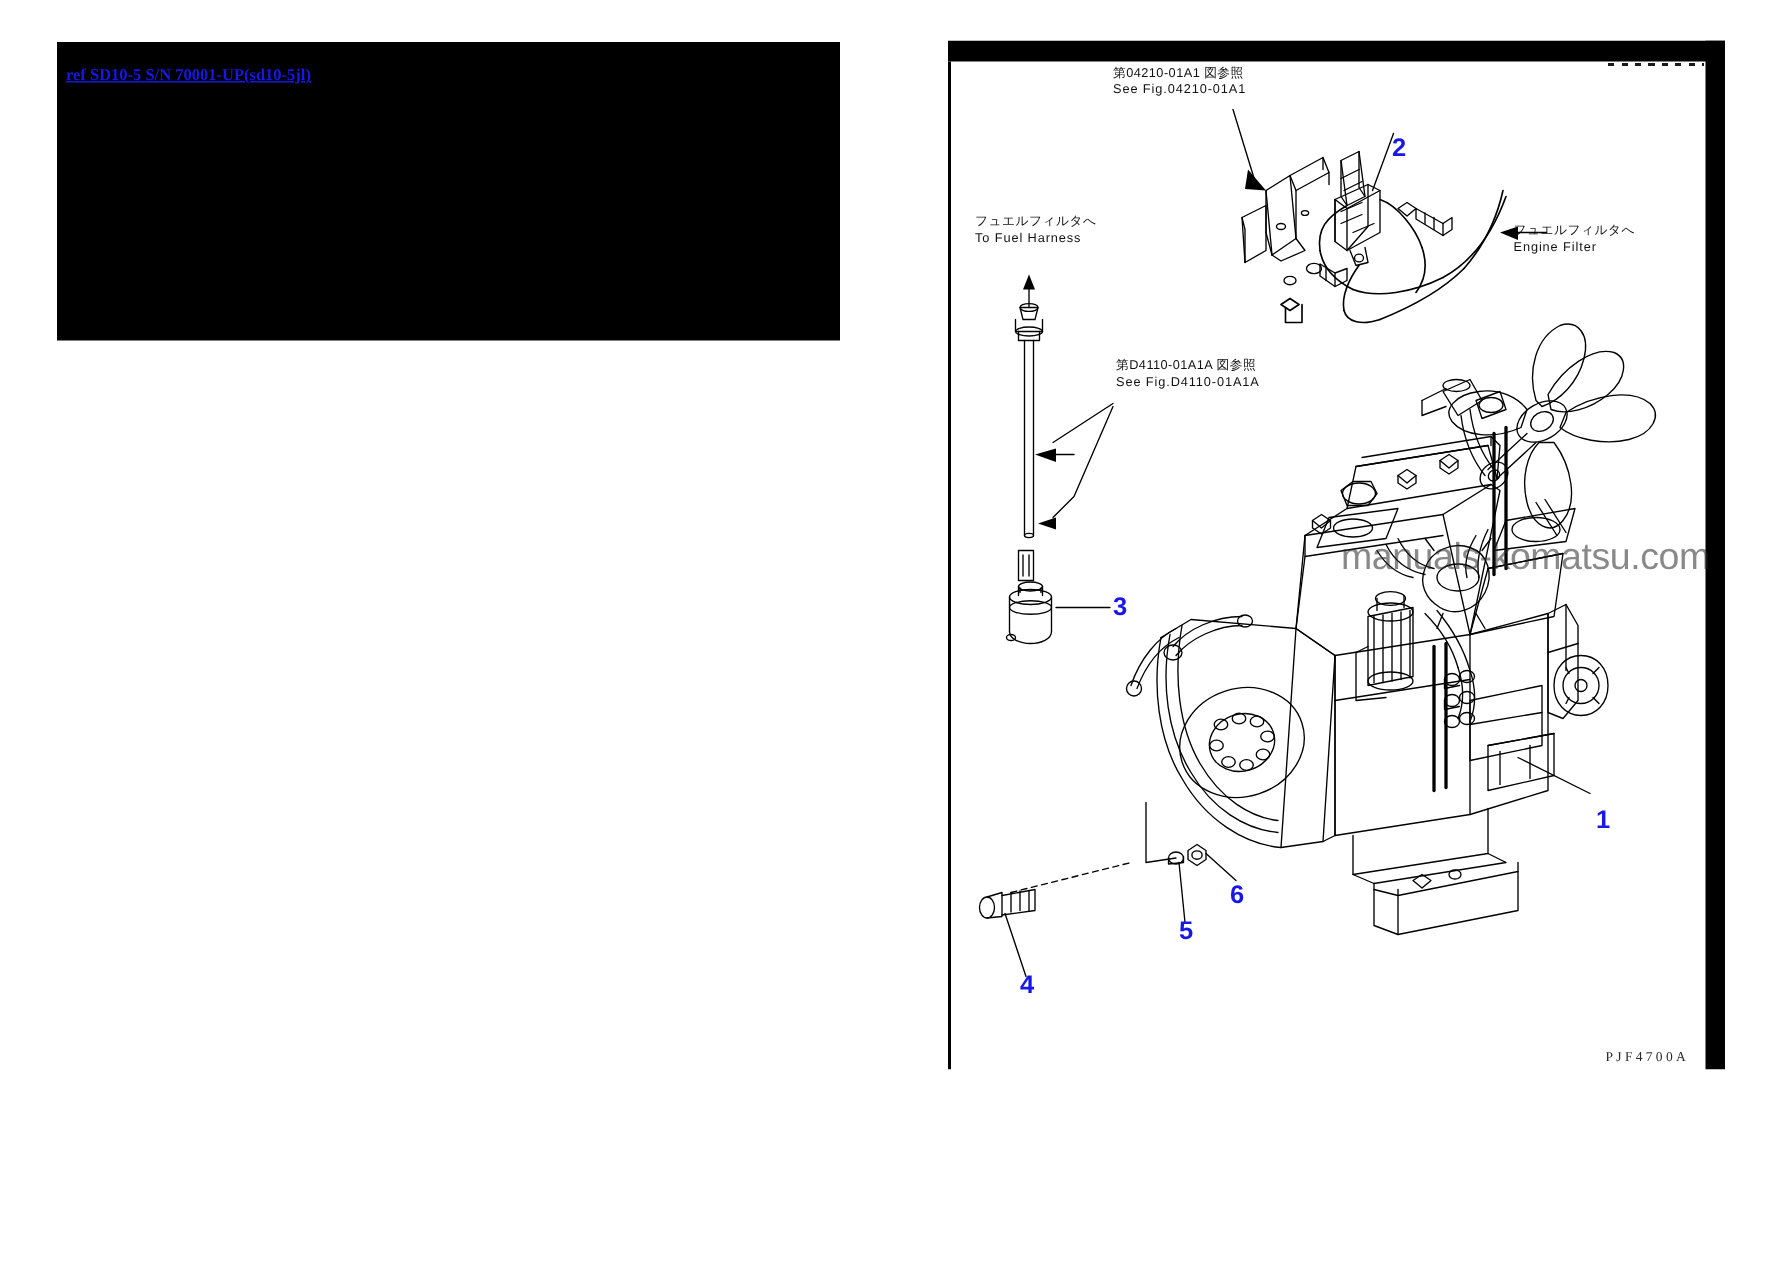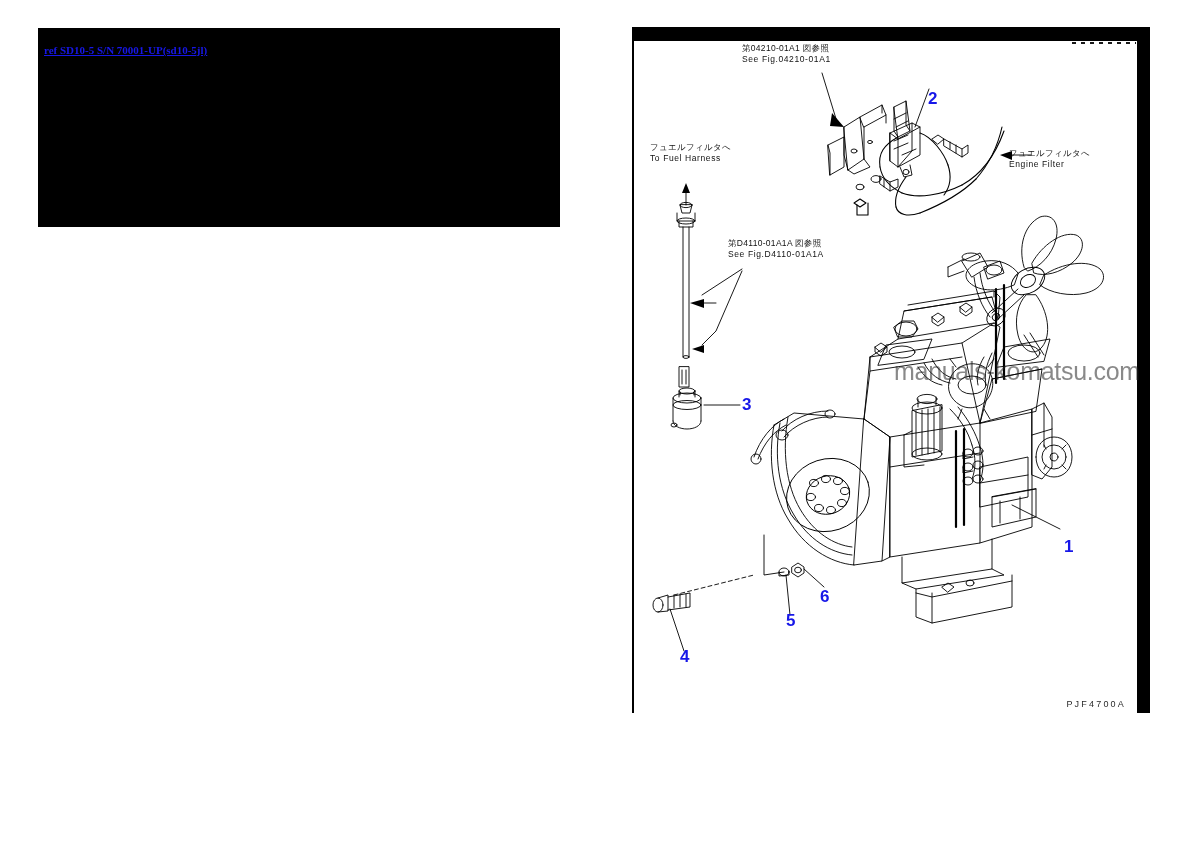--- a/index.html
+++ b/index.html
@@ -113,21 +113,21 @@
     font-family: "Liberation Sans", sans-serif;
     font-weight: bold;
     font-size: 17px;
     line-height: 17px;
   }
 
   #fig-code {
     position: absolute;
     right: 24px;
     bottom: 4px;
-    font-family: Liberation Sans, sans-serif;
+    font-family: Liberation Serif, serif;
     font-size: 9px;
     letter-spacing: 2.2px;
     color: #2a2a2a;
     white-space: nowrap;
   }
 
   #watermark {
     position: absolute;
     left: 262px;
     top: 330px;
@@ -495,21 +495,21 @@
     <div class="annot" style="left:110px; top:16px;">
       <div class="jp">第04210-01A1 図参照</div>
       <div>See Fig.04210-01A1</div>
     </div>
 
     <div class="annot" style="left:18px; top:115px;">
       <div class="jp">フュエルフィルタへ</div>
       <div>To Fuel Harness</div>
     </div>
 
-    <div class="annot" style="left:96px; top:211px;">
+    <div class="annot" style="left:112px; top:211px;">
       <div class="jp">第D4110-01A1A 図参照</div>
       <div>See Fig.D4110-01A1A</div>
     </div>
 
     <div class="annot" style="left:377px; top:121px;">
       <div class="jp">フュエルフィルタへ</div>
       <div>Engine Filter</div>
     </div>
 
     <div class="callout" style="left:432px; top:511px;">1</div>

